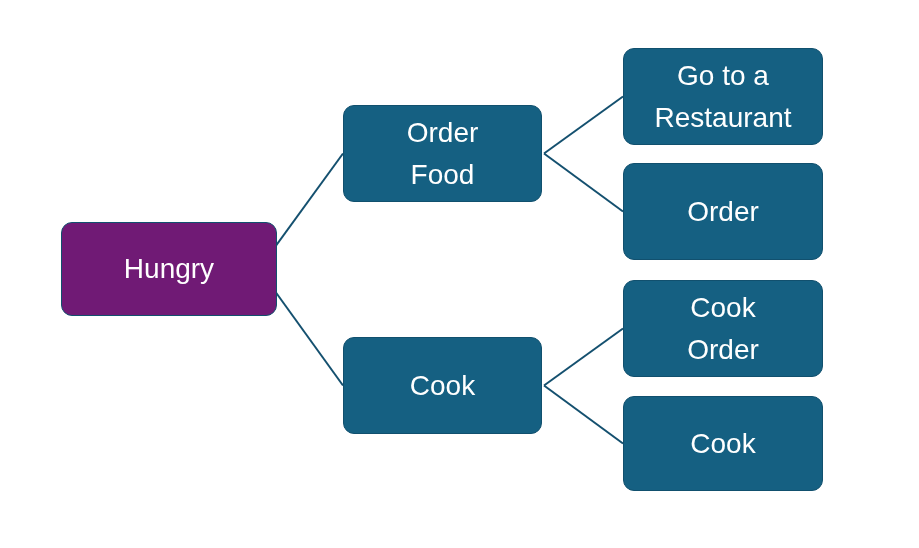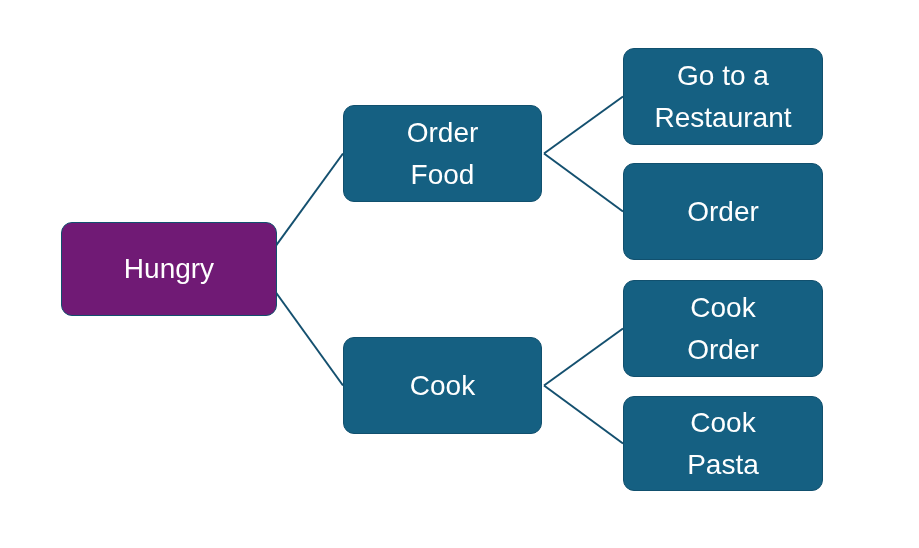--- a/index.html
+++ b/index.html
@@ -65,15 +65,14 @@
     </div>
     <div class="node" style="left: 623px; top: 163px; width: 200px; height: 97px; background: rgb(21, 96, 130); border: 1px solid rgb(17, 80, 110); color: rgb(255, 255, 255);">
       <div class="node-line">Order</div>
     </div>
     <div class="node" style="left: 623px; top: 280px; width: 200px; height: 97px; background: rgb(21, 96, 130); border: 1px solid rgb(17, 80, 110); color: rgb(255, 255, 255);">
       <div class="node-line">Cook</div>
       <div class="node-line">Order</div>
     </div>
     <div class="node" style="left: 623px; top: 396px; width: 200px; height: 95px; background: rgb(21, 96, 130); border: 1px solid rgb(17, 80, 110); color: rgb(255, 255, 255);">
       <div class="node-line">Cook</div>
-      <div class="node-line">Pasta</div>
     </div>
   </div>
 
 </body></html>

